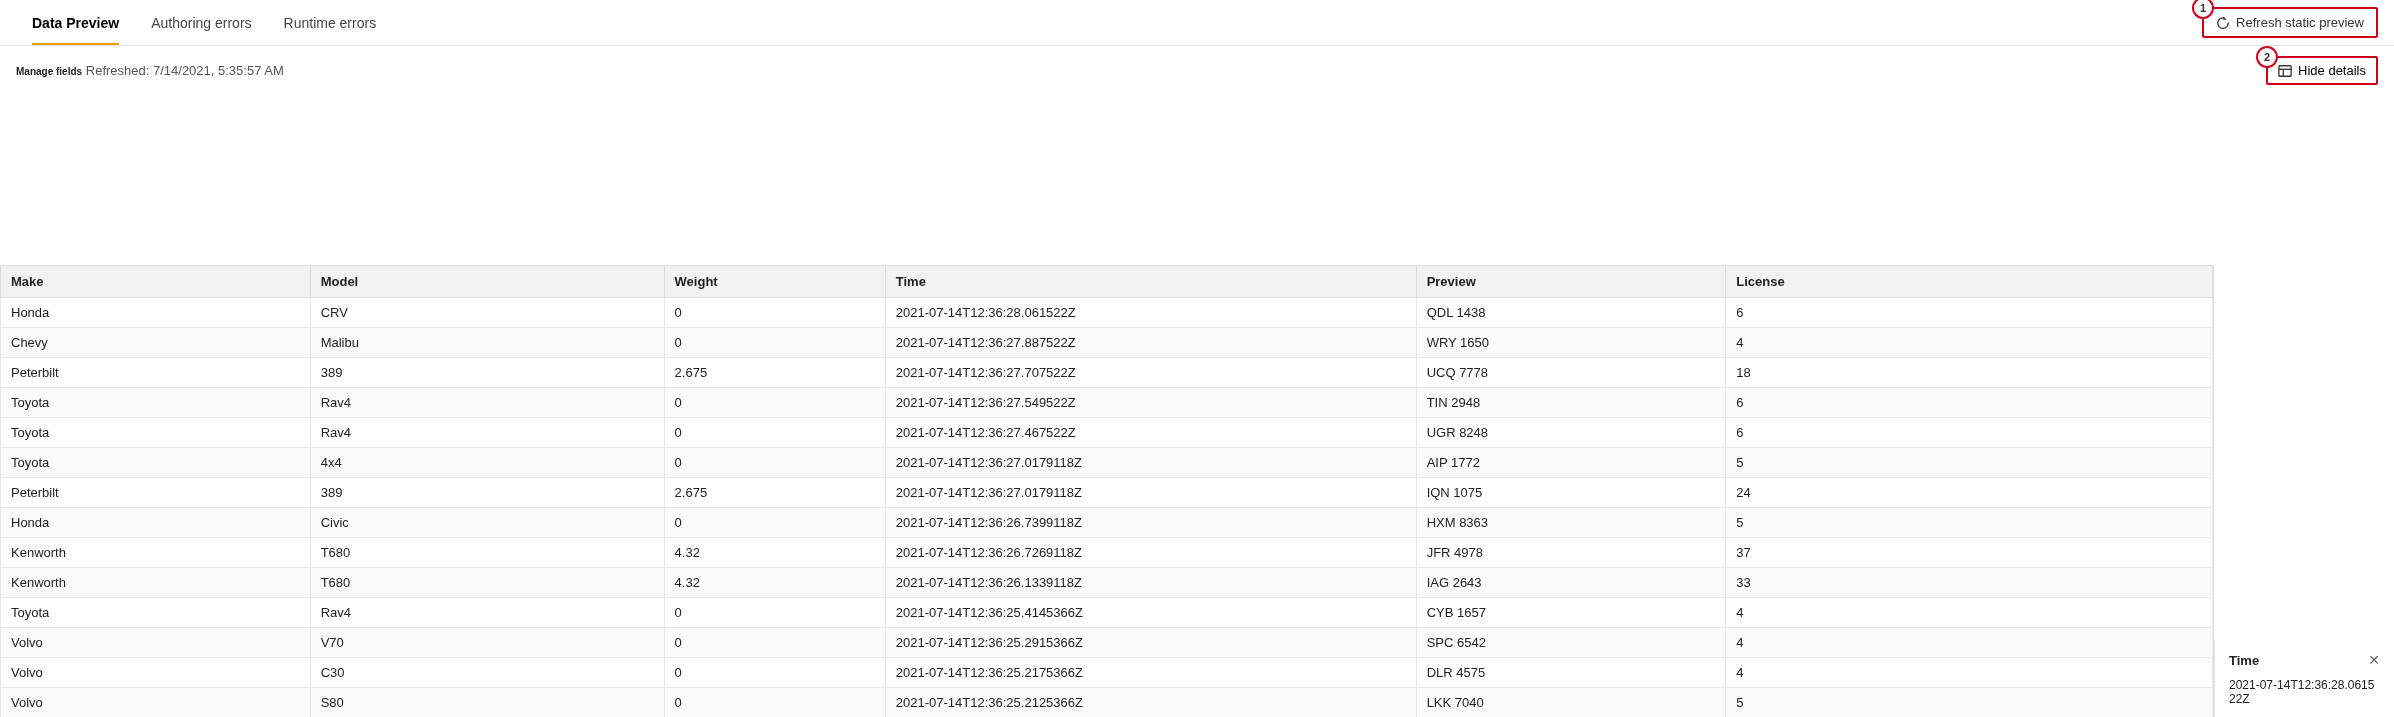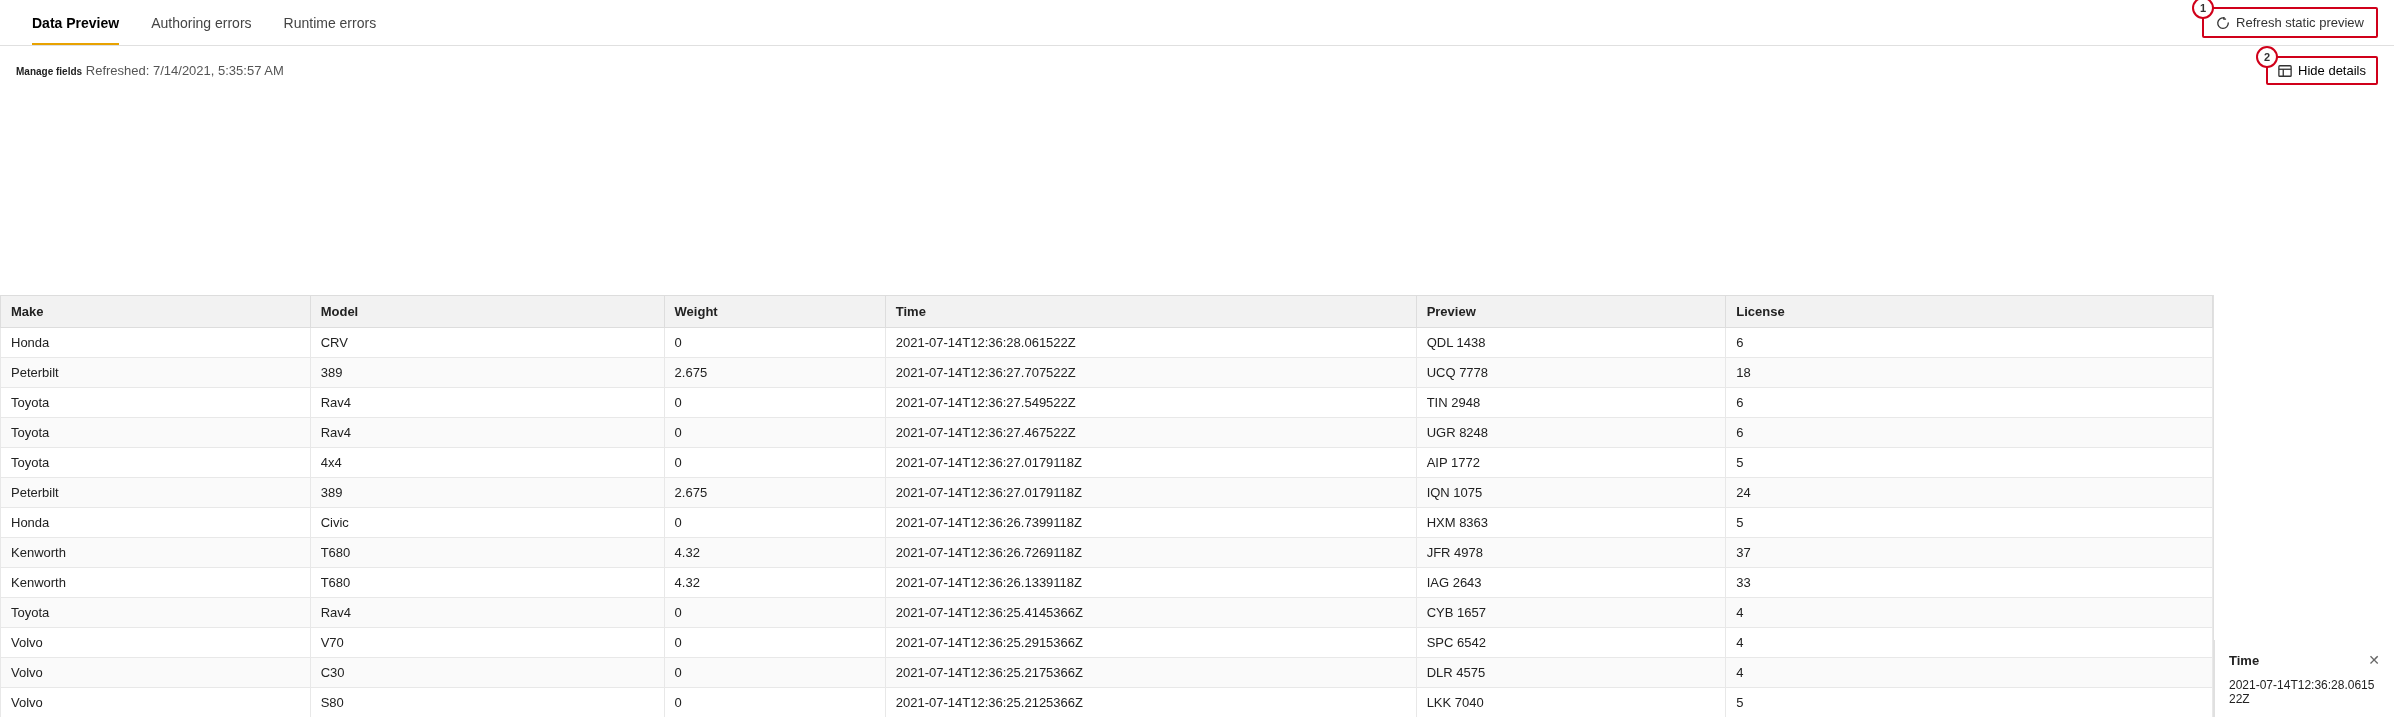--- a/index.html
+++ b/index.html
@@ -258,20 +258,28 @@
       <tbody id="table-body">
       <tr>
             <td>Honda</td>
             <td>CRV</td>
             <td>0</td>
             <td>2021-07-14T12:36:28.061522Z</td>
             <td>QDL 1438</td>
             <td>6</td>
           </tr>
           <tr>
+            <td>Chevy</td>
+            <td>Malibu</td>
+            <td>0</td>
+            <td>2021-07-14T12:36:27.887522Z</td>
+            <td>WRY 1650</td>
+            <td>4</td>
+          </tr>
+          <tr>
             <td>Peterbilt</td>
             <td>389</td>
             <td>2.675</td>
             <td>2021-07-14T12:36:27.707522Z</td>
             <td>UCQ 7778</td>
             <td>18</td>
           </tr>
           <tr>
             <td>Toyota</td>
             <td>Rav4</td>

